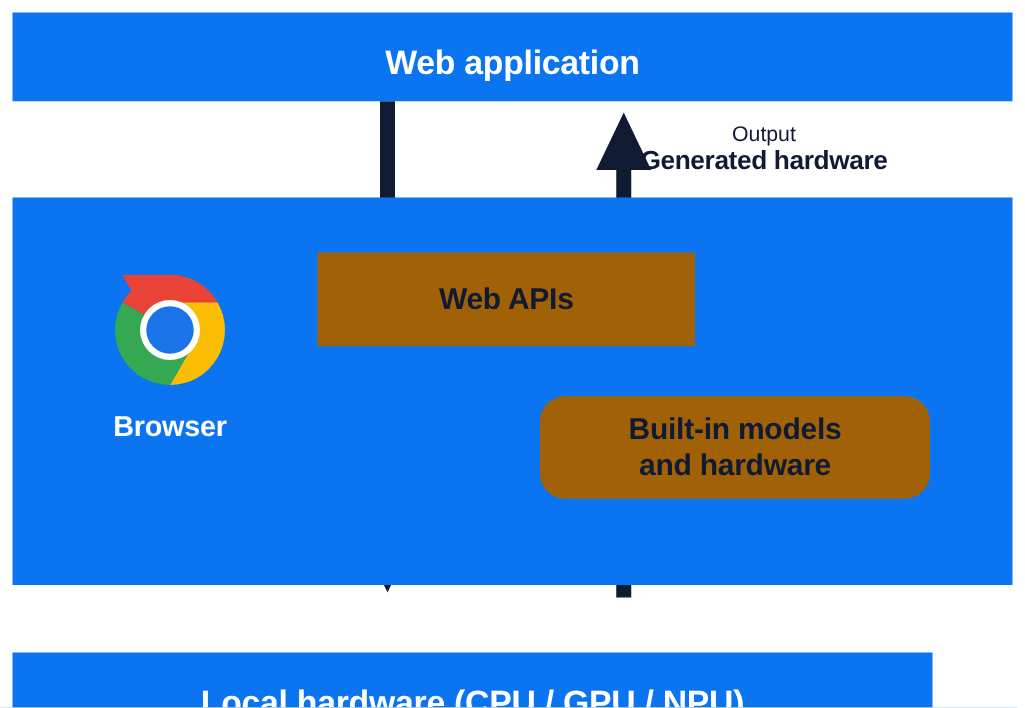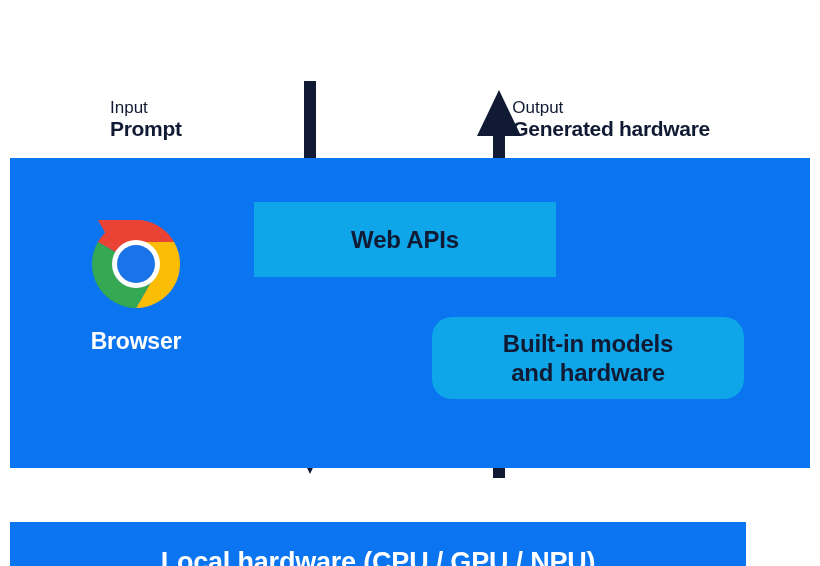--- a/index.html
+++ b/index.html
@@ -50,37 +50,37 @@
     pointer-events: none;
   }
 
   
   .gap-label {
     position: absolute;
     color: #101A33;
     line-height: 1.12;
   }
   #label-input  { left: 110px; top: 98px;  text-align: left; }
-  #label-output { right: 110px; top: 98px; text-align: left; }
+  #label-output { right: 110px; top: 98px; text-align: center; }
   .gap-label .kicker {
     display: block;
     font-size: 17px;
     font-weight: normal;
   }
   .gap-label .value {
     display: block;
     font-size: 21px;
     font-weight: bold;
     letter-spacing: -0.3px;
   }
 
   
   .ybox {
     position: absolute;
-    background: #0ea5e9;
+    background: #a16207;
     display: flex;
     align-items: center;
     justify-content: center;
     text-align: center;
     color: #101A33;
     font-size: 24px;
     font-weight: bold;
     letter-spacing: -0.2px;
     line-height: 1.22;
     z-index: 4;
@@ -123,25 +123,24 @@
       <rect x="304" y="190" width="12" height="243" fill="#101A33"></rect>
       <polygon points="288,428 332,428 310,474" fill="#101A33"></polygon>
     </g>
 
     <g>
       <rect x="493" y="118" width="12" height="360" fill="#101A33"></rect>
       <polygon points="477,136 521,136 499,90" fill="#101A33"></polygon>
     </g>
   </svg>
 
+  <div class="band" id="band-top">
+    <div class="band-title">Web application</div>
+  </div>
 
-  <div class="gap-label" id="label-input">
-    <span class="kicker">Input</span>
-    <span class="value">Prompt</span>
-  </div>
 
   <div class="gap-label" id="label-output">
     <span class="kicker">Output</span>
     <span class="value">Generated hardware</span>
   </div>
 
   <div class="band" id="band-middle"></div>
 
   <div id="browser-block">
     <svg id="chrome-logo" width="96" height="96" viewBox="0 0 192 192" xmlns="http://www.w3.org/2000/svg">

